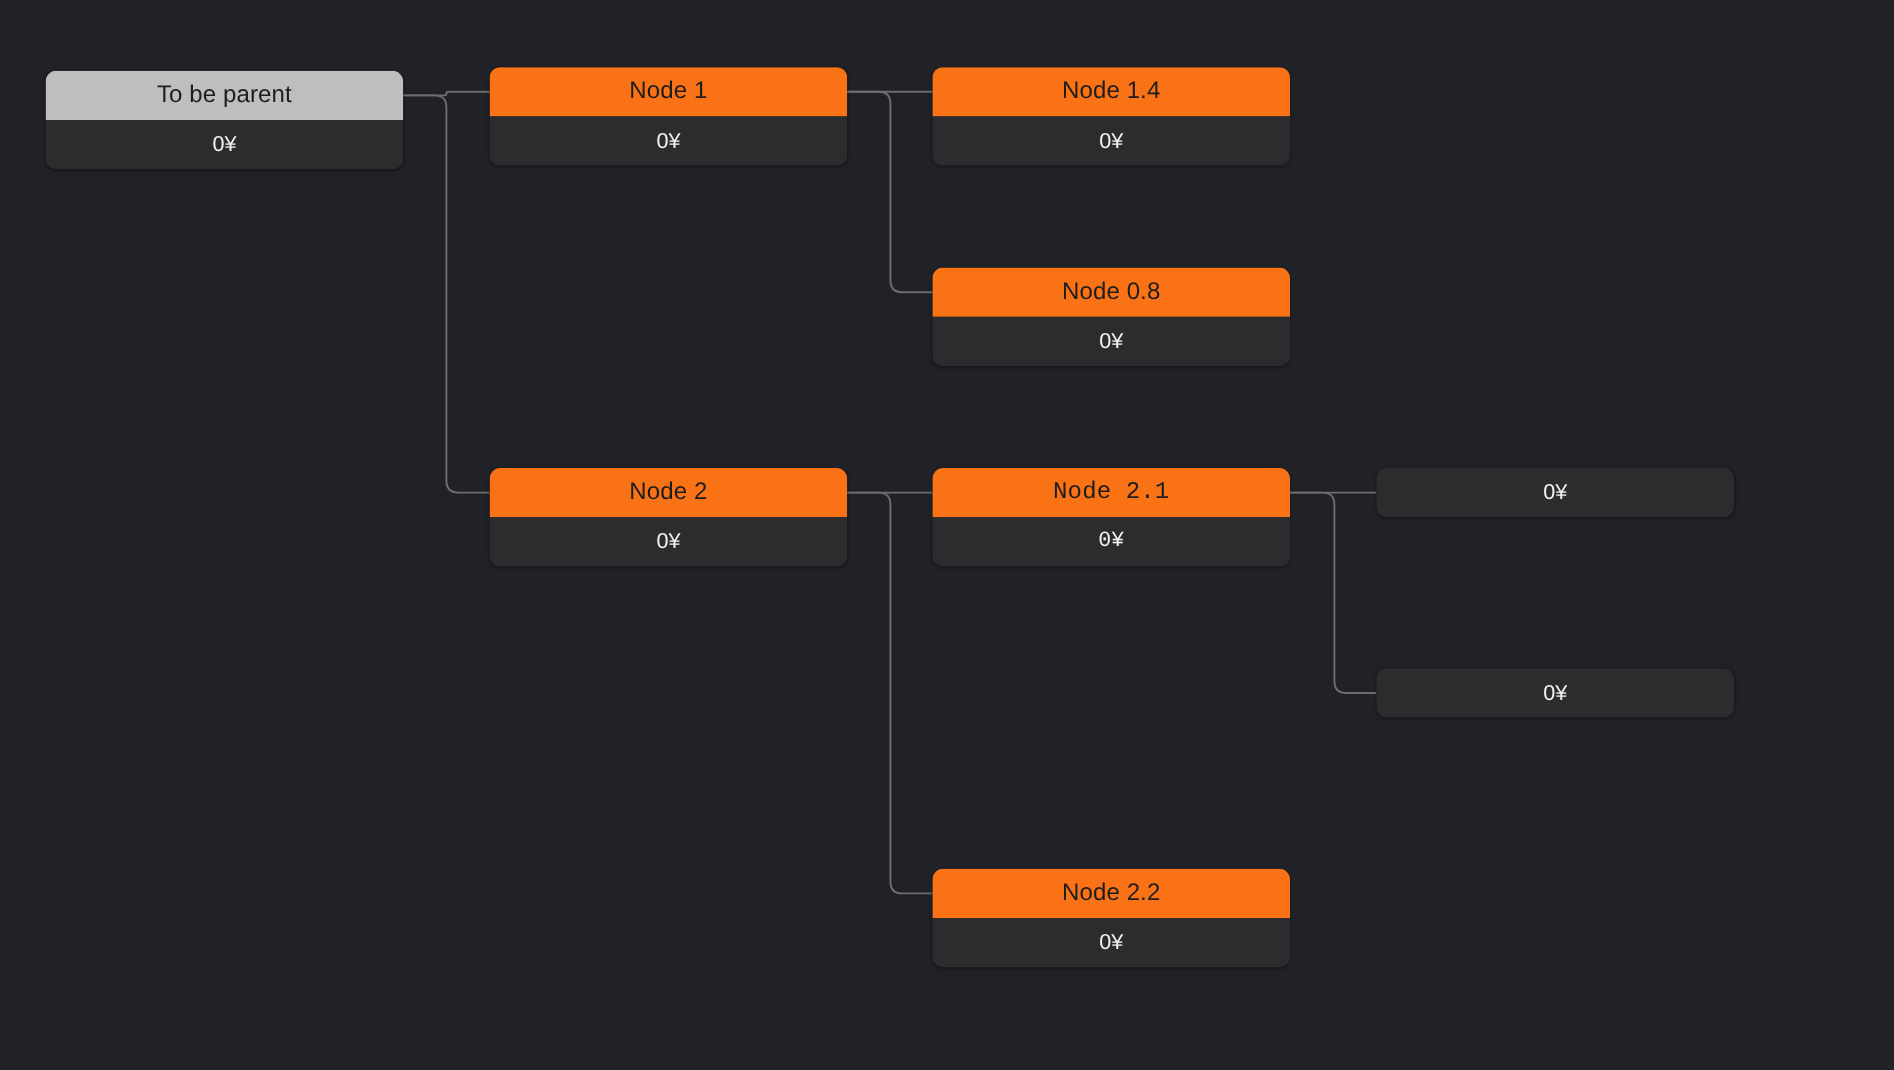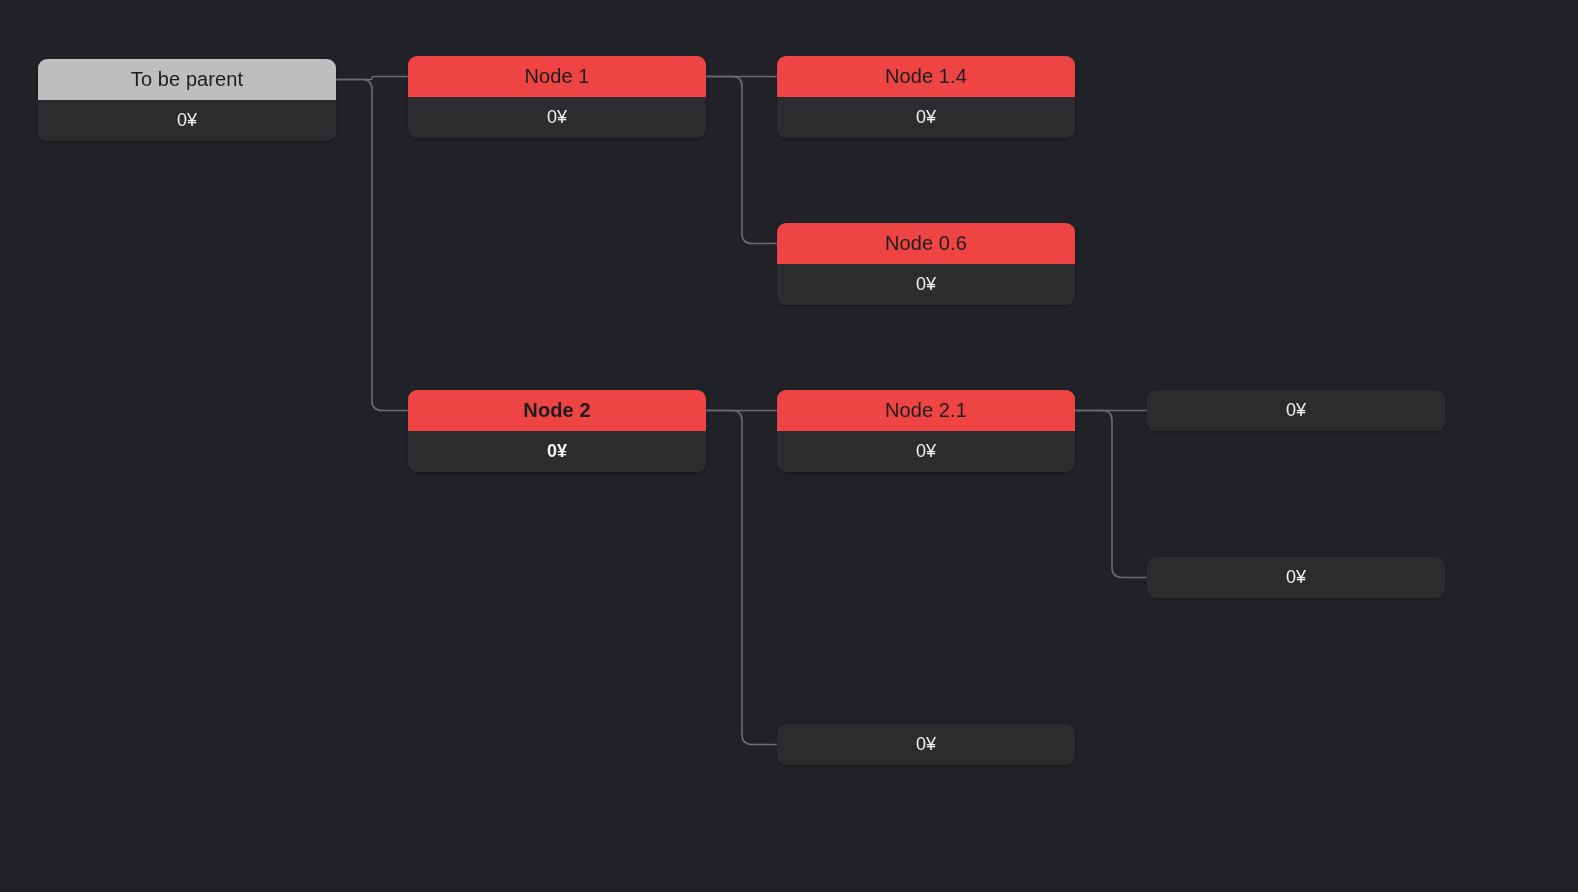--- a/index.html
+++ b/index.html
@@ -53,21 +53,21 @@
     height: 41px;
     line-height: 41px;
     text-align: center;
     font-size: 20px;
     color: #1d1d1d;
     letter-spacing: 0.1px;
     white-space: nowrap;
     overflow: hidden;
   }
 
-  .node.green  .node-header { background: #ef4444; }
+  .node.green  .node-header { background: #f97316; }
   .node.gray   .node-header { background: #bebebe; }
 
   .node-body {
     height: 41px;
     line-height: 41px;
     text-align: center;
     font-size: 18px;
     color: #f2f2f2;
     background: #2c2c2e;
     white-space: nowrap;
@@ -96,35 +96,36 @@
       </div>
       <div class="node green" style="left: 408px; top: 56px;">
         <div class="node-header">Node 1</div>
         <div class="node-body">0¥</div>
       </div>
       <div class="node green" style="left: 777px; top: 56px;">
         <div class="node-header">Node 1.4</div>
         <div class="node-body">0¥</div>
       </div>
       <div class="node green" style="left: 777px; top: 223px;">
-        <div class="node-header">Node 0.6</div>
+        <div class="node-header">Node 0.8</div>
         <div class="node-body">0¥</div>
       </div>
-      <div class="node green" style="left: 408px; top: 390px; font-weight: bold;">
+      <div class="node green" style="left: 408px; top: 390px;">
         <div class="node-header">Node 2</div>
         <div class="node-body">0¥</div>
       </div>
-      <div class="node green" style="left: 777px; top: 390px;">
+      <div class="node green" style="left: 777px; top: 390px; font-family: Liberation Mono, monospace;">
         <div class="node-header">Node 2.1</div>
         <div class="node-body">0¥</div>
       </div>
       <div class="node green" style="left: 1147px; top: 390px;">
         <div class="node-body">0¥</div>
       </div>
       <div class="node green" style="left: 1147px; top: 557px;">
         <div class="node-body">0¥</div>
       </div>
       <div class="node green" style="left: 777px; top: 724px;">
+        <div class="node-header">Node 2.2</div>
         <div class="node-body">0¥</div>
       </div>
     </div>
 
 </div>
 
 </body></html>

